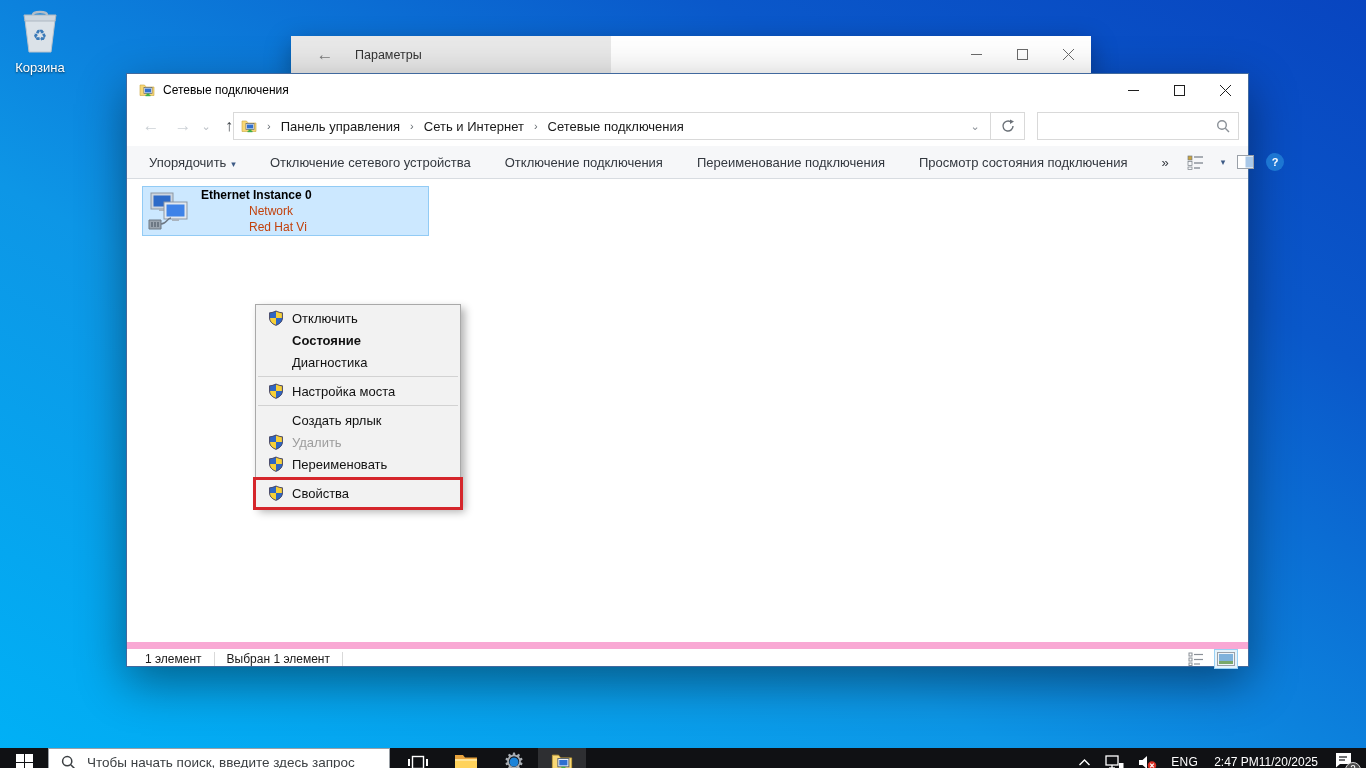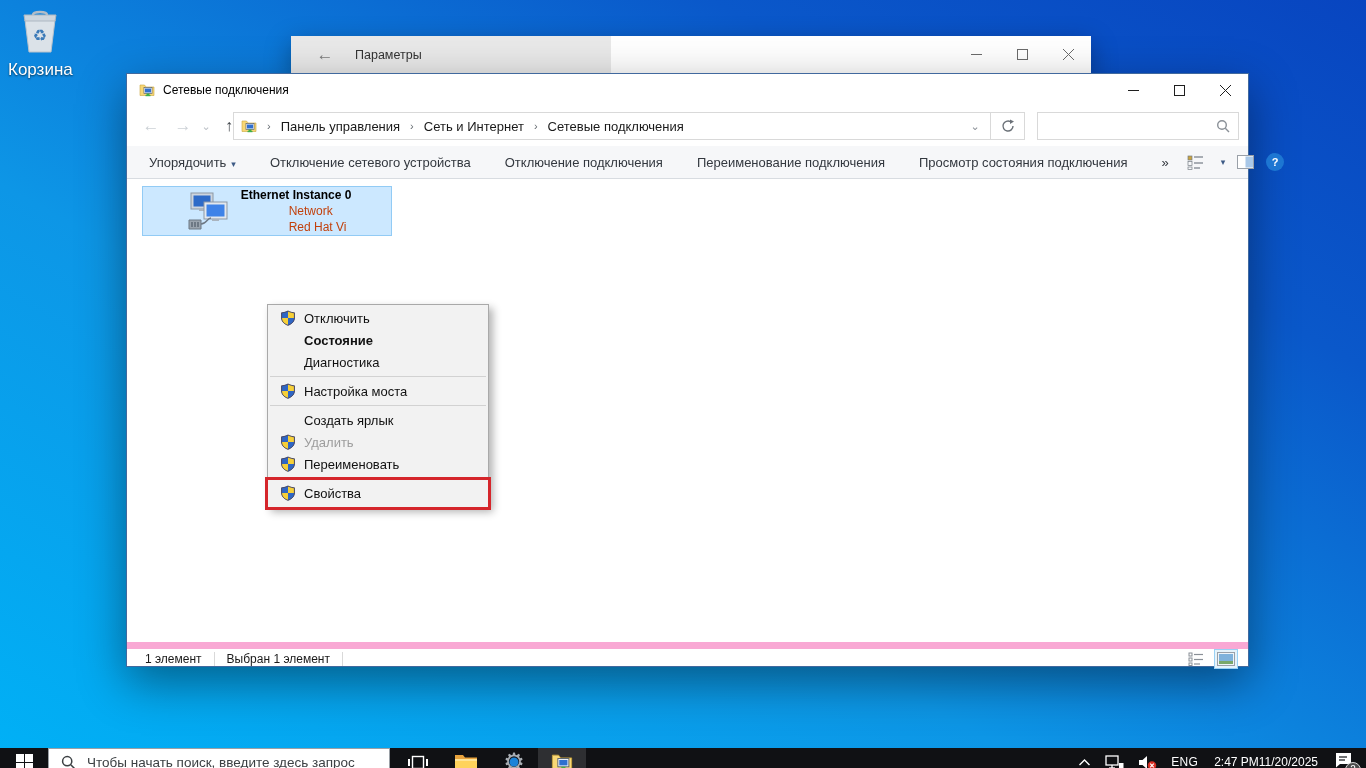--- a/index.html
+++ b/index.html
@@ -4,21 +4,21 @@
 <style>
   * { margin:0; padding:0; box-sizing:border-box; }
   html,body { width:1366px; height:768px; overflow:hidden; }
   body { font-family:"Liberation Sans", sans-serif; position:relative; user-select:none; }
 
   
   .desktop { position:absolute; inset:0;
     background:linear-gradient(to top right,#00b1f6 0%,#0d96e6 38%,#0a58ca 76%,#0845c0 100%); }
 
   .bin { position:absolute; left:8px; top:8px; width:64px; text-align:center; cursor:default; }
-  .bin-label { color:#fff; font-size:17px; margin-top:2px; text-shadow:0 1px 2px rgba(0,0,0,.65); }
+  .bin-label { color:#fff; font-size:13px; margin-top:2px; text-shadow:0 1px 2px rgba(0,0,0,.65); }
 
   
   .settings-win { position:absolute; left:291px; top:36px; width:800px; height:37px;
     background:#fff; box-shadow:0 8px 26px rgba(0,0,0,.35); }
   .settings-gray { position:absolute; left:0; top:0; width:320px; height:100%; background:#e9e9e9; }
   .settings-row { position:absolute; inset:0; display:flex; align-items:center; }
   .settings-back { width:24px; margin-left:22px; font-size:17px; color:#7d7d7d; text-align:center; }
   .settings-title { margin-left:18px; font-size:12.5px; color:#333; }
   .settings-caps { margin-left:auto; display:flex; height:100%; }
   .cap-btn { width:46px; height:100%; display:flex; align-items:center; justify-content:center; }
@@ -57,30 +57,30 @@
     display:flex; align-items:center; padding-left:22px; font-size:13px; color:#33383f; }
   .tb-item { margin-right:34px; white-space:nowrap; }
   .tb-caret { font-size:9px; color:#3c5a85; margin-left:5px; }
   .tb-right { margin-left:auto; display:flex; align-items:center; gap:12px; padding-right:14px; }
   .tb-overflow { font-size:13px; color:#33383f; margin-right:18px; }
   .help-btn { width:18px; height:18px; border-radius:50%; background:#1d76d2; color:#fff;
     font-size:11px; font-weight:bold; display:flex; align-items:center; justify-content:center; }
 
   .content { position:relative; height:463px; background:#fff; }
 
-  .conn-item { position:absolute; left:15px; top:7px; width:250px; height:50px;
-    background:#cce8ff; border:1px solid #92cbf5; display:flex; align-items:center;justify-content:center; }
+  .conn-item { position:absolute; left:15px; top:7px; width:287px; height:50px;
+    background:#cce8ff; border:1px solid #92cbf5; display:flex; align-items:center; }
   .conn-text { margin-left:10px; font-size:12px; line-height:16px; white-space:nowrap; overflow:hidden; }
   .conn-name { color:#000; font-weight:600; }
   .conn-sub { color:#c2410c;margin-left:48px; }
 
   
-  .ctx { position:absolute; left:128px; top:125px; width:222px; background:#f2f2f2;
+  .ctx { position:absolute; left:128px; top:125px; width:206px; background:#f2f2f2;
     border:1px solid #a9a9a9; box-shadow:4px 4px 8px rgba(0,0,0,.3);
-    padding:2px 0 3px; z-index:5;margin-left:12px; }
+    padding:2px 0 3px; z-index:5; }
   .ctx-row { height:22px; display:flex; align-items:center; padding-left:12px;
     font-size:13px; color:#111; }
   .ctx-ico { width:16px; height:16px; margin-right:8px; flex:0 0 16px; }
   .ctx-ico.empty { visibility:hidden; }
   .ctx-row.bold { font-weight:bold; }
   .ctx-row.disabled { color:#9d9d9d; }
   .ctx-sep { height:1px; background:#d2d2d2; margin:3px 2px; }
   .annot { position:absolute; left:-3px; right:-3px; bottom:-3px; height:33px;
     border:3px solid #d5262b; pointer-events:none; }
 

